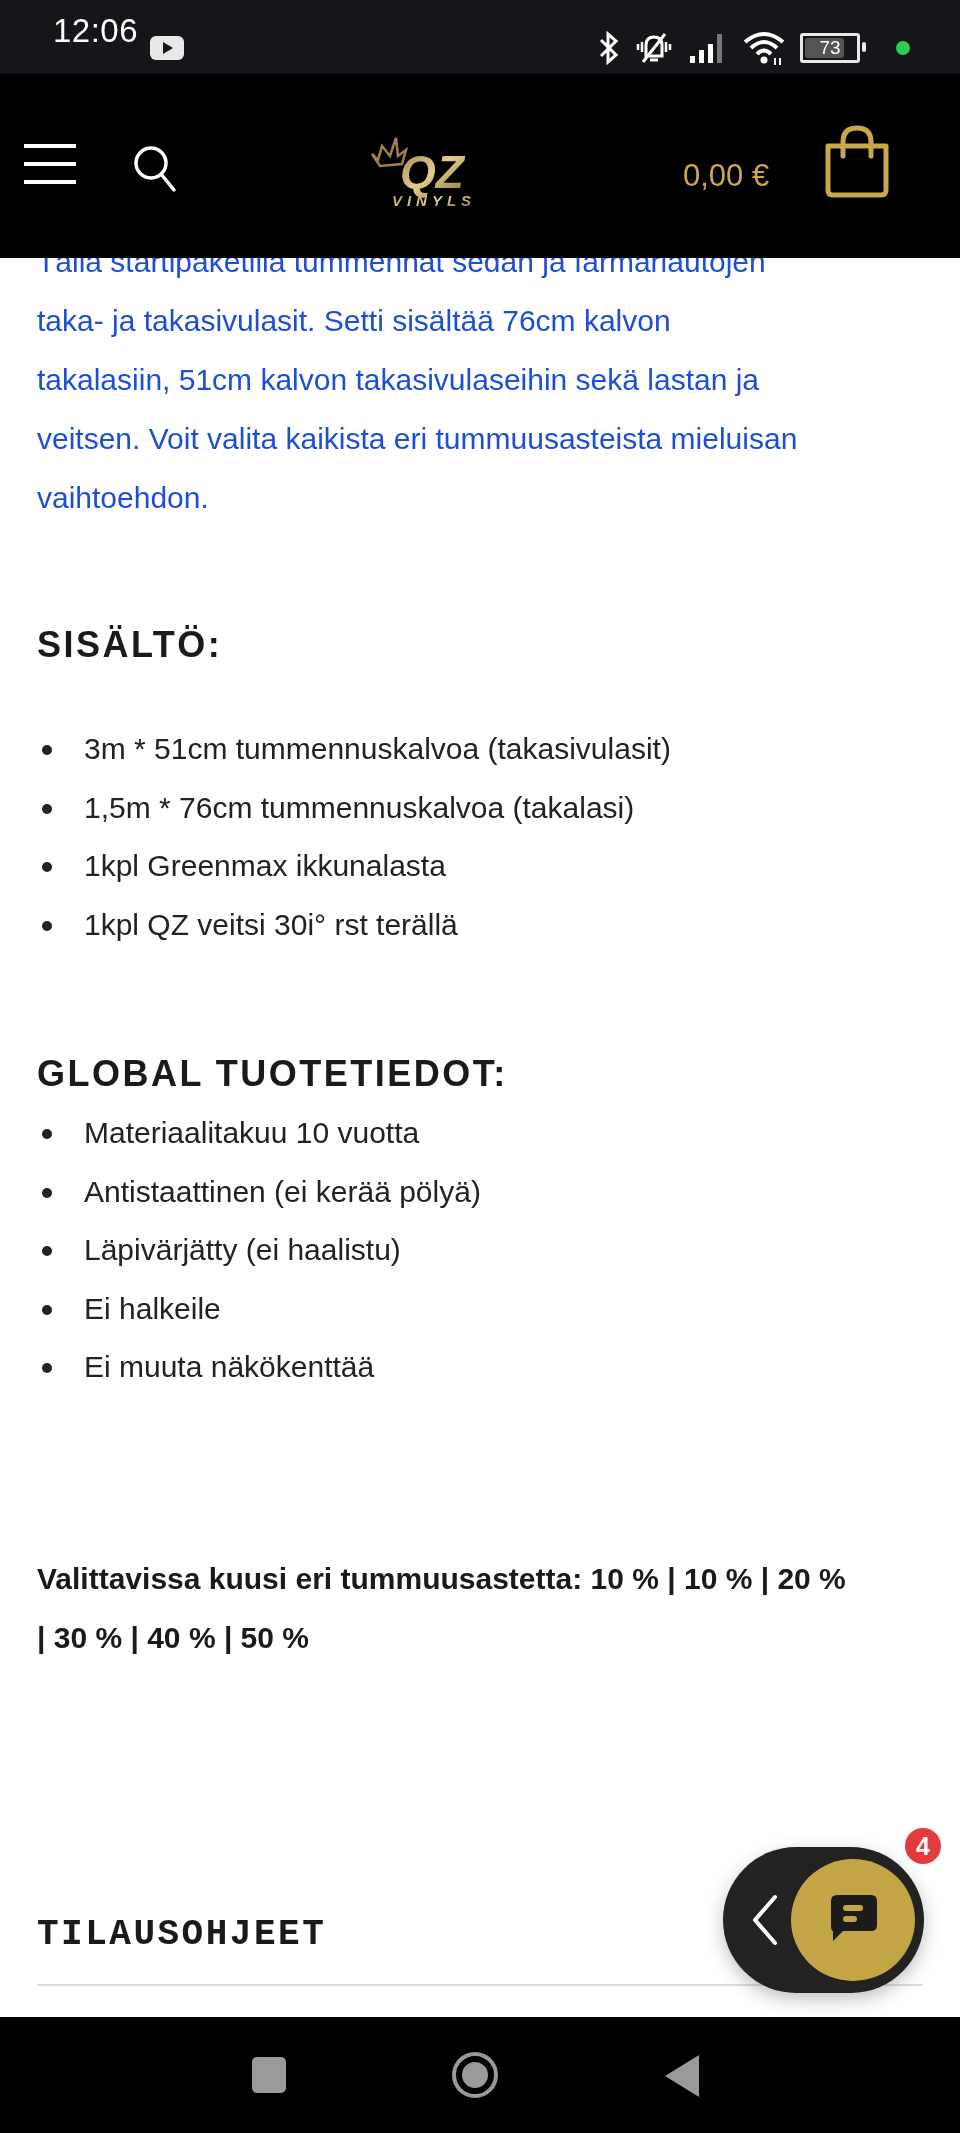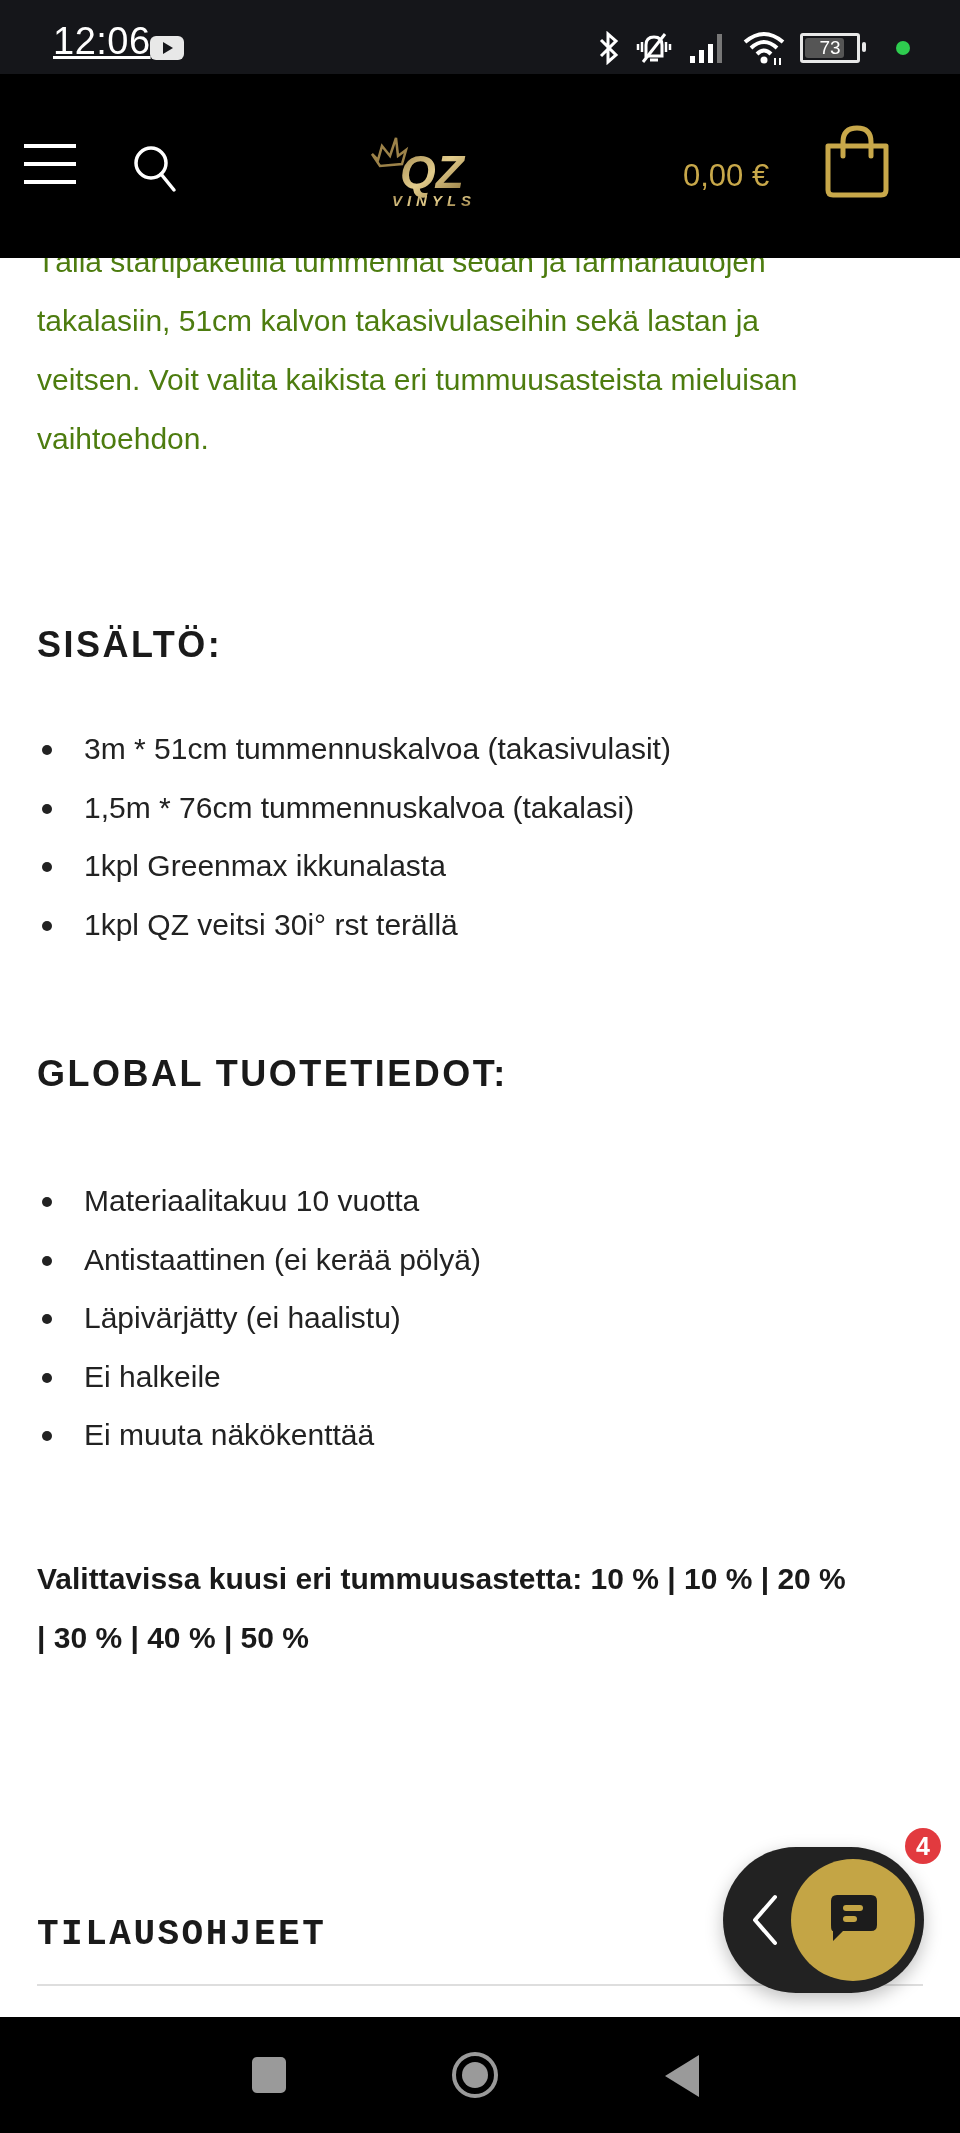--- a/index.html
+++ b/index.html
@@ -1,36 +1,36 @@
 <!DOCTYPE html>
 <html><head>
 <meta charset="utf-8">
 <style>
   html, body { margin:0; padding:0; }
   body { width:960px; height:2133px; position:relative; overflow:hidden; background:#ffffff; font-family:"Liberation Sans", sans-serif; color:#1d1d1d; }
   .statusbar { position:absolute; left:0; top:0; width:960px; height:74px; background:#15161a; color:#fff; }
-  .sb-time { position:absolute; left:53px; top:20px; font-size:38px; letter-spacing:0.5px;text-decoration:underline; }
+  .sb-time { position:absolute; left:53px; top:12px; font-size:33px; letter-spacing:0.5px; }
   .sb-yt { position:absolute; left:150px; top:36px; width:34px; height:24px; background:#e8e8e8; border-radius:6px; }
   .sb-yt::after { content:""; position:absolute; left:13px; top:6px; border-left:10px solid #15161a; border-top:6px solid transparent; border-bottom:6px solid transparent; }
   .sb-icons { position:absolute; right:50px; top:28px; height:40px; display:flex; align-items:center; gap:14px; }
   .sb-icon { display:inline-block; color:#fff; }
   .battery { width:54px; height:24px; border:3px solid #e8e8e8; border-radius:3px; position:relative; display:flex; align-items:center; justify-content:center; font-size:19px; color:#fff; }
   .battery-fill { position:absolute; left:2px; top:2px; bottom:2px; width:72%; background:#555; border-radius:3px; }
   .battery span { position:relative; }
   .battery::after { content:""; position:absolute; right:-9px; top:6px; width:4px; height:10px; background:#e8e8e8; border-radius:2px; }
   .green-dot { width:14px; height:14px; border-radius:50%; background:#2ecc4f; }
 
   .header { position:absolute; left:0; top:74px; width:960px; height:184px; background:#000; z-index:5; }
   .menu-btn { position:absolute; left:24px; top:68px; width:52px; height:44px; cursor:pointer; }
   .menu-btn i { position:absolute; left:0; width:52px; height:4px; background:#fff; }
   .search-btn { position:absolute; left:132px; top:70px; width:48px; height:50px; cursor:pointer; }
   .logo { position:absolute; left:368px; top:52px; width:130px; height:84px; }
   .cart-total { position:absolute; left:683px; top:84px; font-size:31px; color:#c8a84a; }
   .cart-btn { position:absolute; left:823px; top:50px; width:68px; height:74px; cursor:pointer; }
-  .para { position:absolute; left:37px; width:890px; font-size:30px; line-height:59px; color:#4d7c0f; }
+  .para { position:absolute; left:37px; width:890px; font-size:30px; line-height:59px; color:#1d4ed8; }
   .section-title { position:absolute; left:37px; font-size:36px; font-weight:bold; letter-spacing:2.5px; color:#1a1a1a; }
   .bullet-list { position:absolute; left:37px; margin:0; padding:0; list-style:none; }
   .bullet-list li { position:relative; padding-left:47px; font-size:30px; line-height:58.6px; color:#222; }
   .bullet-list li::before { content:""; position:absolute; left:5px; top:25px; width:10px; height:10px; border-radius:50%; background:#222; }
   .bold-para { position:absolute; left:37px; width:890px; font-size:30px; line-height:59px; font-weight:bold; color:#1a1a1a; }
 
   .accordion { position:absolute; left:37px; width:886px; }
   .acc-item { position:relative; height:96px; border-bottom:2px solid #dedede; cursor:pointer; }
   .acc-item span { position:absolute; left:0; font-size:36px; font-weight:bold; letter-spacing:2.5px; color:#1a1a1a; }
 
@@ -107,35 +107,36 @@
   </svg>
   <span class="cart-total">0,00 €</span>
   <svg class="cart-btn" viewBox="0 0 68 74">
       <path d="M5 22 L63 22 L63 66 Q63 71 58 71 L10 71 Q5 71 5 66 Z" fill="none" stroke="#c8a84a" stroke-width="5" stroke-linejoin="round"></path>
       <path d="M20 32 L20 18 Q20 4 34 4 Q48 4 48 18 L48 32" fill="none" stroke="#c8a84a" stroke-width="5" stroke-linecap="round"></path>
     </svg>
 </div>
 
 <div class="para" style="top:232px;">
   <div>Tällä startipaketilla tummennat sedan ja farmariautojen</div>
+  <div>taka- ja takasivulasit. Setti sisältää 76cm kalvon</div>
   <div>takalasiin, 51cm kalvon takasivulaseihin sekä lastan ja</div>
   <div>veitsen. Voit valita kaikista eri tummuusasteista mieluisan</div>
   <div>vaihtoehdon.</div>
 </div>
 
 <div class="section-title" style="top:624px;">SISÄLTÖ:</div>
 <ul class="bullet-list" style="top:720px;">
   <li>3m * 51cm tummennuskalvoa (takasivulasit)</li>
   <li>1,5m * 76cm tummennuskalvoa (takalasi)</li>
   <li>1kpl Greenmax ikkunalasta</li>
   <li>1kpl QZ veitsi 30i° rst terällä</li>
 </ul>
 
 <div class="section-title" style="top:1053px;">GLOBAL TUOTETIEDOT:</div>
-<ul class="bullet-list" style="top:1172px;">
+<ul class="bullet-list" style="top:1104px;">
   <li>Materiaalitakuu 10 vuotta</li>
   <li>Antistaattinen (ei kerää pölyä)</li>
   <li>Läpivärjätty (ei haalistu)</li>
   <li>Ei halkeile</li>
   <li>Ei muuta näkökenttää</li>
 </ul>
 
 <div class="bold-para" style="top:1549px;">
   <div>Valittavissa kuusi eri tummuusastetta: 10 % | 10 % | 20 %</div>
   <div>| 30 % | 40 % | 50 %</div>

